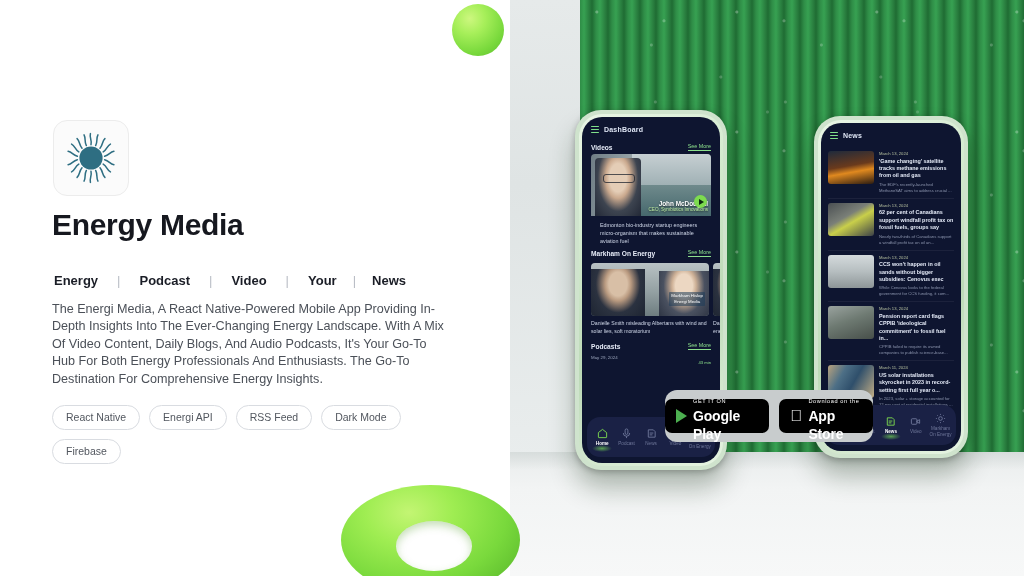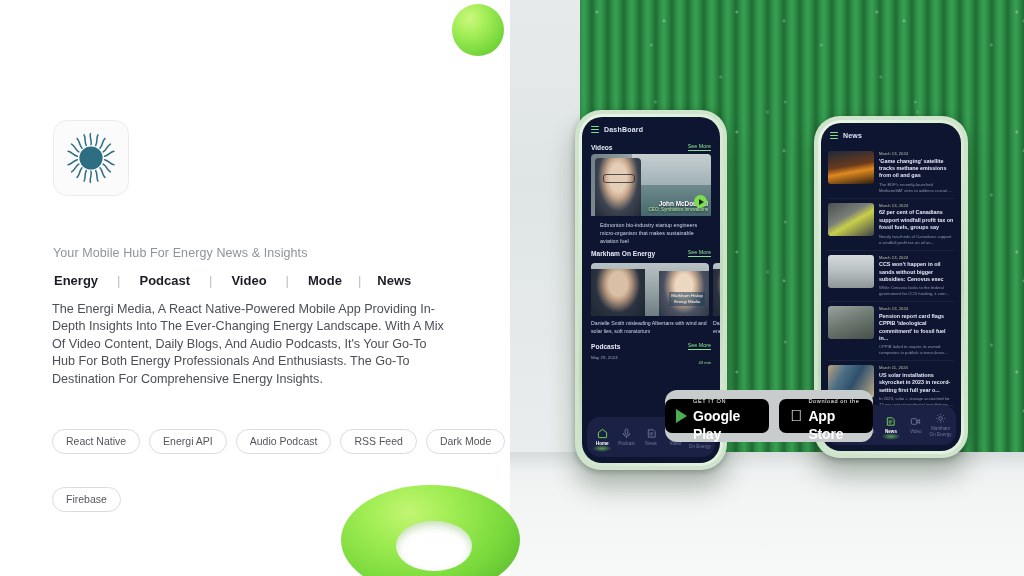--- a/index.html
+++ b/index.html
@@ -43,21 +43,21 @@
   .desc {
     position:absolute; left:52px; top:301px; width:392px;
     font-size:12.6px; line-height:17.4px; color:#4b5058;
   }
 
   .tags { position:absolute; left:52px; top:405px; width:420px; }
   .tagrow { display:flex; gap:9px; margin-bottom:9px; }
   .tag {
     border:1px solid #d9dce1; border-radius:14px;
     padding:5px 13px 6px; font-size:10.5px; color:#52575f;
-    background:#fff; white-space:nowrap;margin-top:24px;
+    background:#fff; white-space:nowrap;
   }
 
   
   .sphere {
     position:absolute; left:452px; top:4px; width:52px; height:52px;
     border-radius:50%;
     background: radial-gradient(circle at 34% 28%, #cdf77f 0%, #a7ef5a 30%, #79d93c 68%, #5cbd2c 100%);
     z-index:6;
   }
   
@@ -510,41 +510,40 @@
           <path d="M29 60.5 C22 65 22.5 71 16.5 74"></path>
           <path d="M26.5 53 C18.5 55 17.5 60.5 10.5 61.5"></path>
           <path d="M26.5 47 C18.5 45 17.5 39.5 10.5 38.5"></path>
           <path d="M29 39.5 C22 35 22.5 29 16.5 26"></path>
           <path d="M34.5 33 C29 26.5 31 21 26 16.5"></path>
           <path d="M42 28.5 C38 21 41.5 16 38 10"></path>
         </g>
       </svg>
     </div>
 
-    <div class="brand-sub">Your Mobile Hub For Energy News &amp; Insights</div>
+    <div class="brand-title">Energy Media</div>
 
     <div class="nav-links">
       <span class="nl">Energy</span>
       <span class="sep">|</span>
       <span class="nl">Podcast</span>
       <span class="sep">|</span>
       <span class="nl">Video</span>
       <span class="sep">|</span>
-      <span class="nl">Mode</span>
+      <span class="nl">Your</span>
       <span class="sep tight">|</span>
       <span class="nl">News</span>
     </div>
 
     <div class="desc">The Energi Media, A React Native-Powered Mobile App Providing In-Depth Insights Into The Ever-Changing Energy Landscape. With A Mix Of Video Content, Daily Blogs, And Audio Podcasts, It's Your Go-To Hub For Both Energy Professionals And Enthusiasts. The Go-To Destination For Comprehensive Energy Insights.</div>
 
     <div class="tags">
       <div class="tagrow">
         <span class="tag">React Native</span>
         <span class="tag">Energi API</span>
-        <span class="tag">Audio Podcast</span>
         <span class="tag">RSS Feed</span>
         <span class="tag">Dark Mode</span>
       </div>
       <div class="tagrow">
         <span class="tag">Firebase</span>
       </div>
     </div>
   </div>
 
   <div class="sphere"></div>

